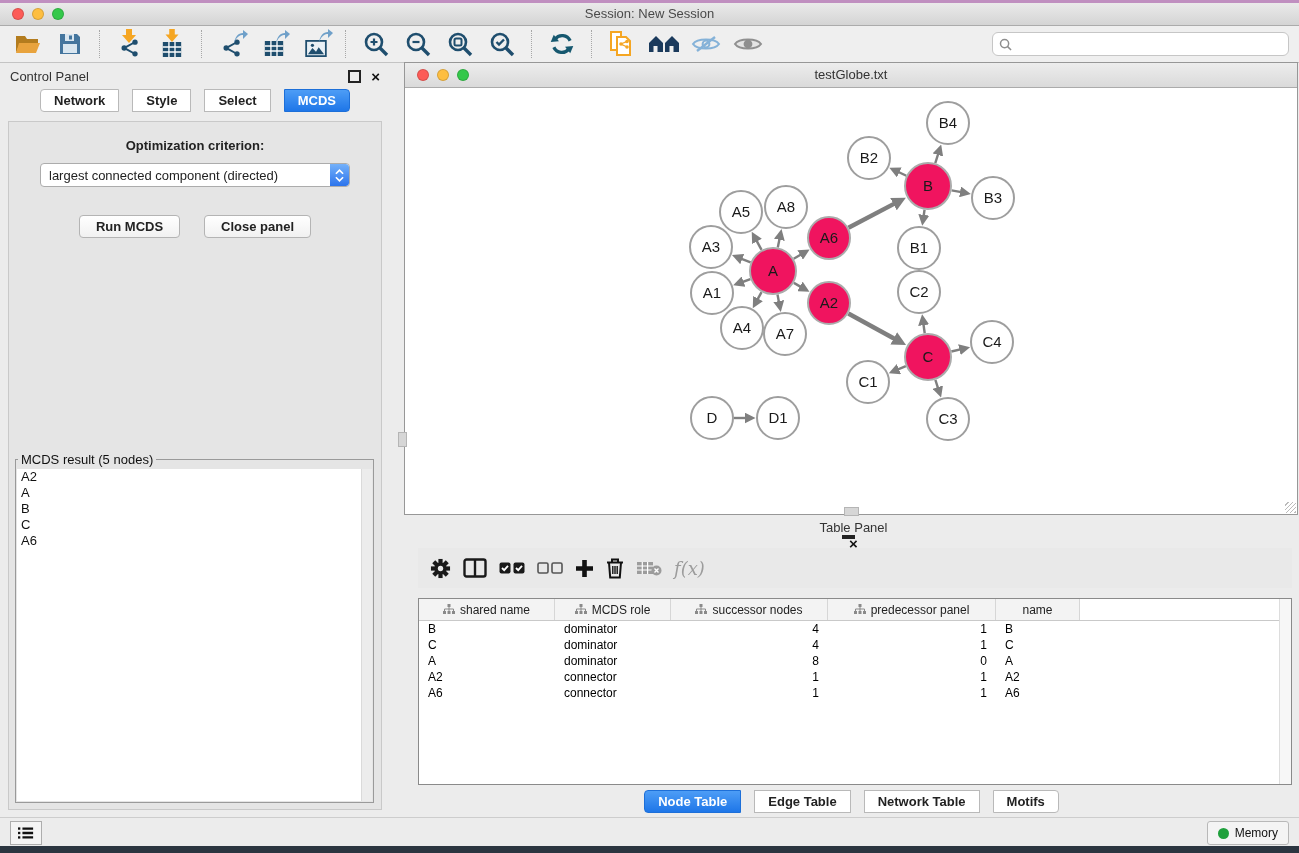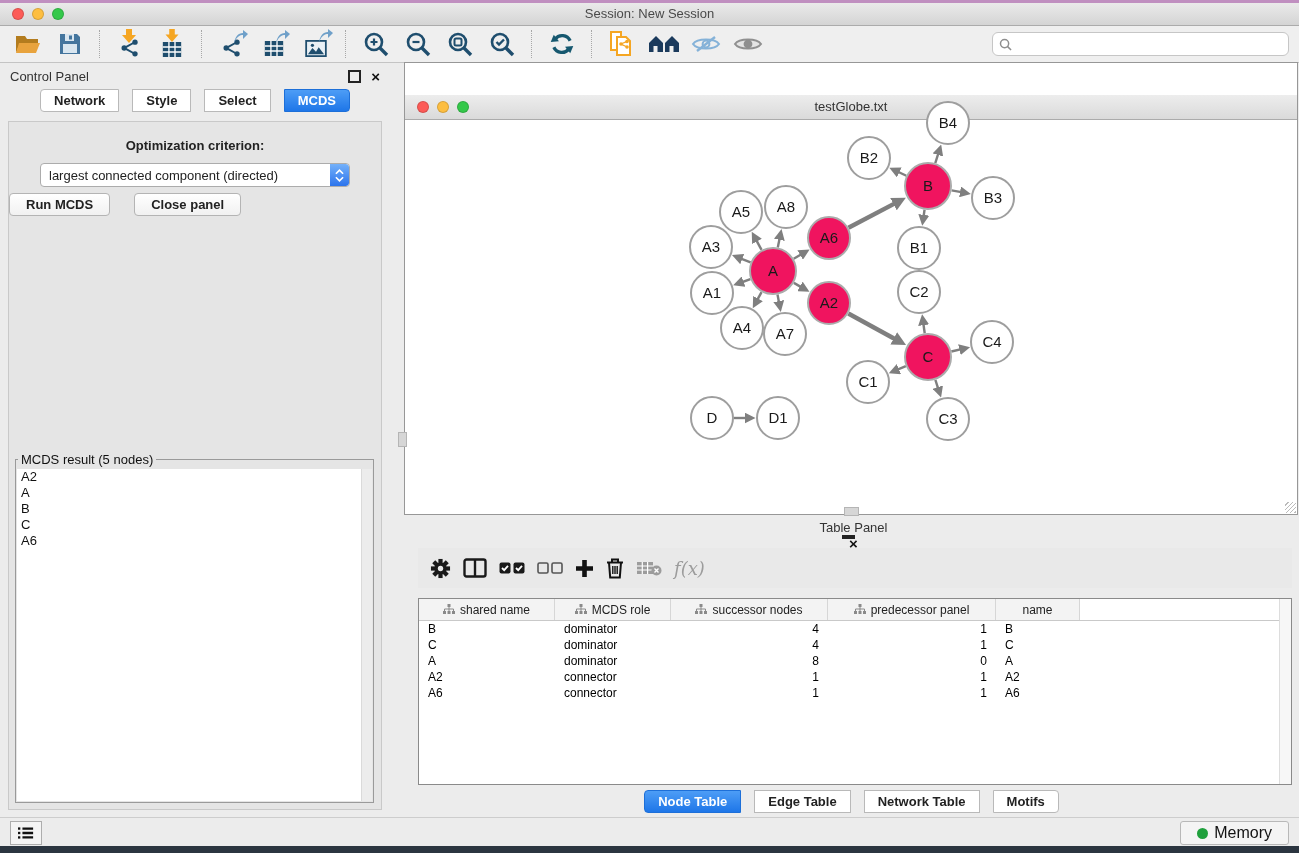--- a/index.html
+++ b/index.html
@@ -38,36 +38,36 @@
   .seg:last-child{border-radius:0 4px 4px 0;}
   .seg-active{background:linear-gradient(#4D9DF6,#1E76E8);border-color:#1D6FD8;color:#fff;}
   .cp-content{position:absolute;left:8px;right:8px;top:58px;bottom:10px;background:#E5E5E5;
     border:1px solid #C9C9C9;}
   .opt-label{text-align:center;margin-top:16px;font-size:13px;font-weight:600;color:#222;}
   .dropdown{margin:10px auto 0;width:308px;height:22px;background:#fff;border:1px solid #ACACAC;
     border-radius:4px;display:flex;align-items:center;overflow:hidden;}
   .dropdown .dval{flex:1;font-size:13px;padding-left:8px;white-space:nowrap;}
   .stepper{width:19px;height:22px;background:linear-gradient(#74B1FA,#2C74EC);
     display:flex;flex-direction:column;align-items:center;justify-content:center;gap:1px;border-radius:0 3px 3px 0;}
-  .btn-row{display:flex;gap:24px;margin-top:6px;}
+  .btn-row{display:flex;justify-content:center;gap:24px;margin-top:28px;}
   .mac-btn{font-size:13px;font-weight:600;color:#222;background:linear-gradient(#FFF,#F1F1F1);
     border:1px solid #B4B4B4;border-radius:4px;padding:3px 16px;}
   .result-box{position:absolute;left:6px;right:7px;top:330px;bottom:6px;border:1px solid #9A9A9A;
     margin:0;padding:0;}
   .result-box legend{font-size:13px;color:#111;padding:0 3px;margin-left:2px;}
   .result-list{position:absolute;left:1px;right:1px;top:2px;bottom:1px;background:#fff;overflow:hidden;}
   .result-item{font-size:13px;padding:0 4px;line-height:16px;color:#111;}
   .result-scroll{position:absolute;top:2px;bottom:1px;right:1px;width:10px;background:#ECECEC;border-left:1px solid #DADADA;}
 
   
   #net-window{position:absolute;left:404px;top:62px;width:894px;height:453px;background:#fff;
     border:1px solid #979797;box-sizing:border-box;}
   .sub-titlebar{height:24px;background:linear-gradient(#EDEDED,#DADADA);border-bottom:1px solid #ABABAB;position:relative;}
   .sub-titlebar .tl{top:6px;}
-  .sub-title{text-align:center;font-size:13px;line-height:24px;color:#333;margin-top:32px;}
+  .sub-title{text-align:center;font-size:13px;line-height:24px;color:#333;}
   #net-canvas{position:absolute;left:0;top:24px;width:892px;height:427px;}
   .resize-grip{position:absolute;right:1px;bottom:1px;width:11px;height:11px;
     background:repeating-linear-gradient(135deg,transparent,transparent 2px,#BBB 2px,#BBB 3px);}
   .split-h{position:absolute;left:398px;top:432px;width:7px;height:13px;background:#D6D6D6;border:1px solid #B5B5B5;}
   .split-v{position:absolute;left:844px;top:507px;width:13px;height:7px;background:#D6D6D6;border:1px solid #B5B5B5;}
 
   
   #table-panel{position:absolute;left:404px;top:520px;right:0;bottom:35px;}
   .tp-toolbar{position:absolute;left:14px;right:7px;top:28px;height:40px;background:#E9E9E9;
     display:flex;align-items:center;padding:0 12px;gap:12px;}
@@ -84,21 +84,21 @@
   .c0{width:136px;} .c1{width:116px;} .c2{width:157px;} .c3{width:168px;} .c4{width:84px;}
   .td.c2,.td.c3{text-align:right;}
   .tbl-scroll{position:absolute;top:0;bottom:0;right:0;width:11px;background:#F7F7F7;border-left:1px solid #DDD;}
   .tp-tabs{position:absolute;bottom:5px;left:0;right:0;display:flex;justify-content:center;}
 
   
   #status-bar{position:absolute;left:0;right:0;bottom:7px;height:28px;border-top:1px solid #CDCDCD;background:#ECECEC;}
   .list-btn{position:absolute;left:10px;top:3px;width:30px;height:22px;background:#F4F4F4;
     border:1px solid #ADADAD;display:flex;align-items:center;justify-content:center;}
   .mem-btn{position:absolute;right:10px;top:3px;height:22px;background:#F4F4F4;border:1px solid #B8B8B8;
-    border-radius:3px;display:flex;align-items:center;gap:6px;padding:0 16px;font-size:16px;color:#111;}
+    border-radius:3px;display:flex;align-items:center;gap:6px;padding:0 10px;font-size:12px;color:#111;}
   .mem-dot{width:11px;height:11px;border-radius:50%;}
 </style>
 </head>
 <body>
 
 <div class="screen">
   <div class="desk-top"></div>
 
   <div class="main-titlebar">
     <span class="tl red" style="left:12px"></span>

